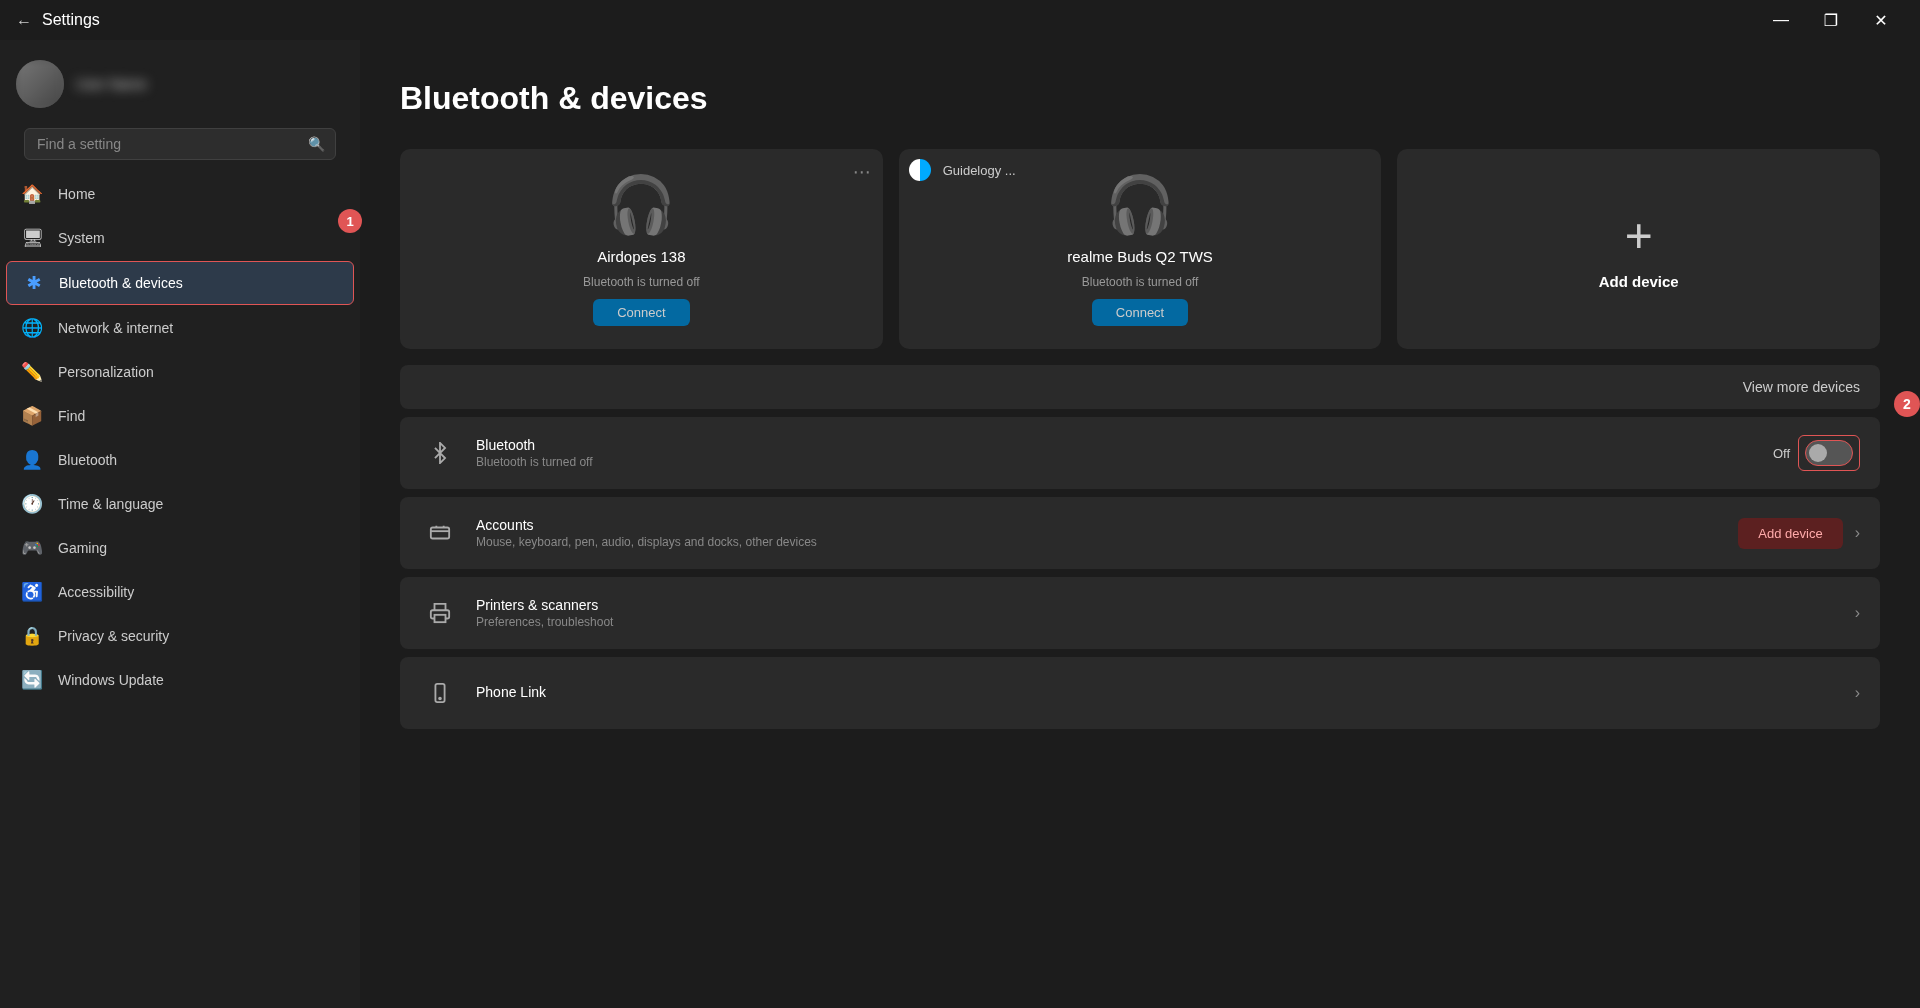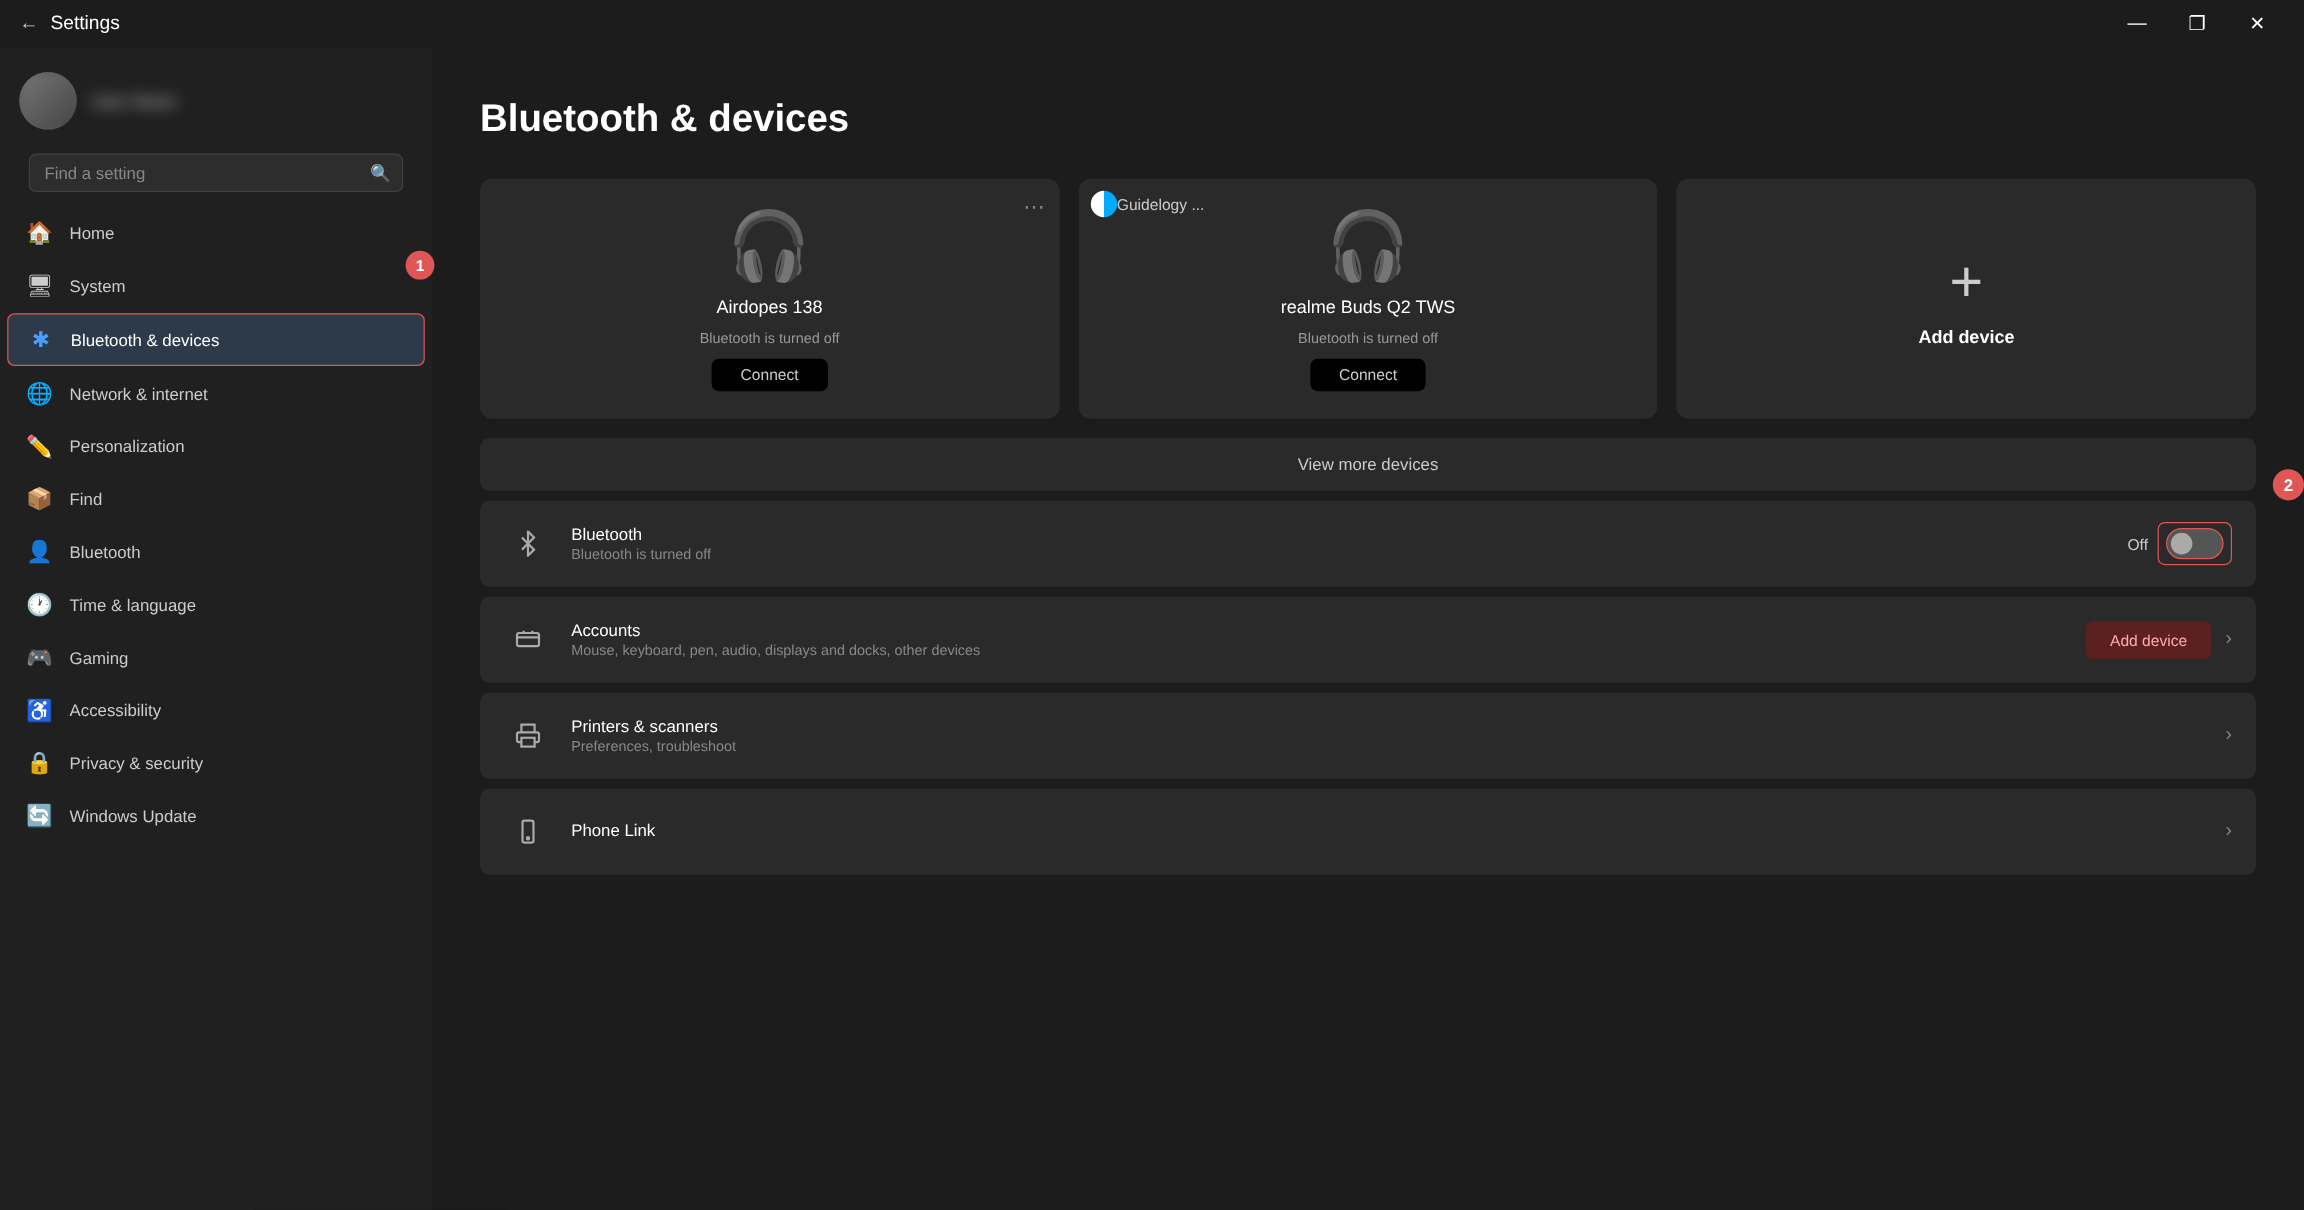--- a/index.html
+++ b/index.html
@@ -193,21 +193,21 @@
       font-size: 18px;
       cursor: pointer;
     }
     .device-badge {
       position: absolute;
       top: 10px;
       left: 10px;
       right: 10px;
       display: flex;
       align-items: center;
-      gap: 0;
+      gap: 12px;
     }
     .guidelogy-icon {
       width: 22px;
       height: 22px;
       border-radius: 50%;
       background: conic-gradient(#00aaff 0deg 180deg, #ffffff 180deg 360deg);
       display: inline-block;
     }
     .headphone-icon {
       font-size: 56px;
@@ -216,21 +216,21 @@
     .device-name {
       font-size: 15px;
       font-weight: 400;
       color: #ffffff;
     }
     .device-status {
       font-size: 12px;
       color: #999;
     }
     .connect-btn {
-      background: #000000;
+      background: #0369a1;
       border: none;
       border-radius: 6px;
       padding: 6px 24px;
       color: #cccccc;
       font-size: 13px;
       cursor: pointer;
     }
     .add-icon {
       font-size: 48px;
       color: #cccccc;
@@ -241,21 +241,21 @@
       color: #ffffff;
     }
     .section-row {
       background: #2a2a2a;
       border-radius: 8px;
       margin-bottom: 8px;
     }
     .view-more-row {
       display: flex;
       align-items: center;
-      justify-content: center;
+      justify-content: flex-end;
       padding: 14px 20px;
       cursor: pointer;
       font-size: 14px;
       color: #cccccc;
       border-radius: 8px;
     }
     .setting-row {
       display: flex;
       align-items: center;
       padding: 16px 20px;

